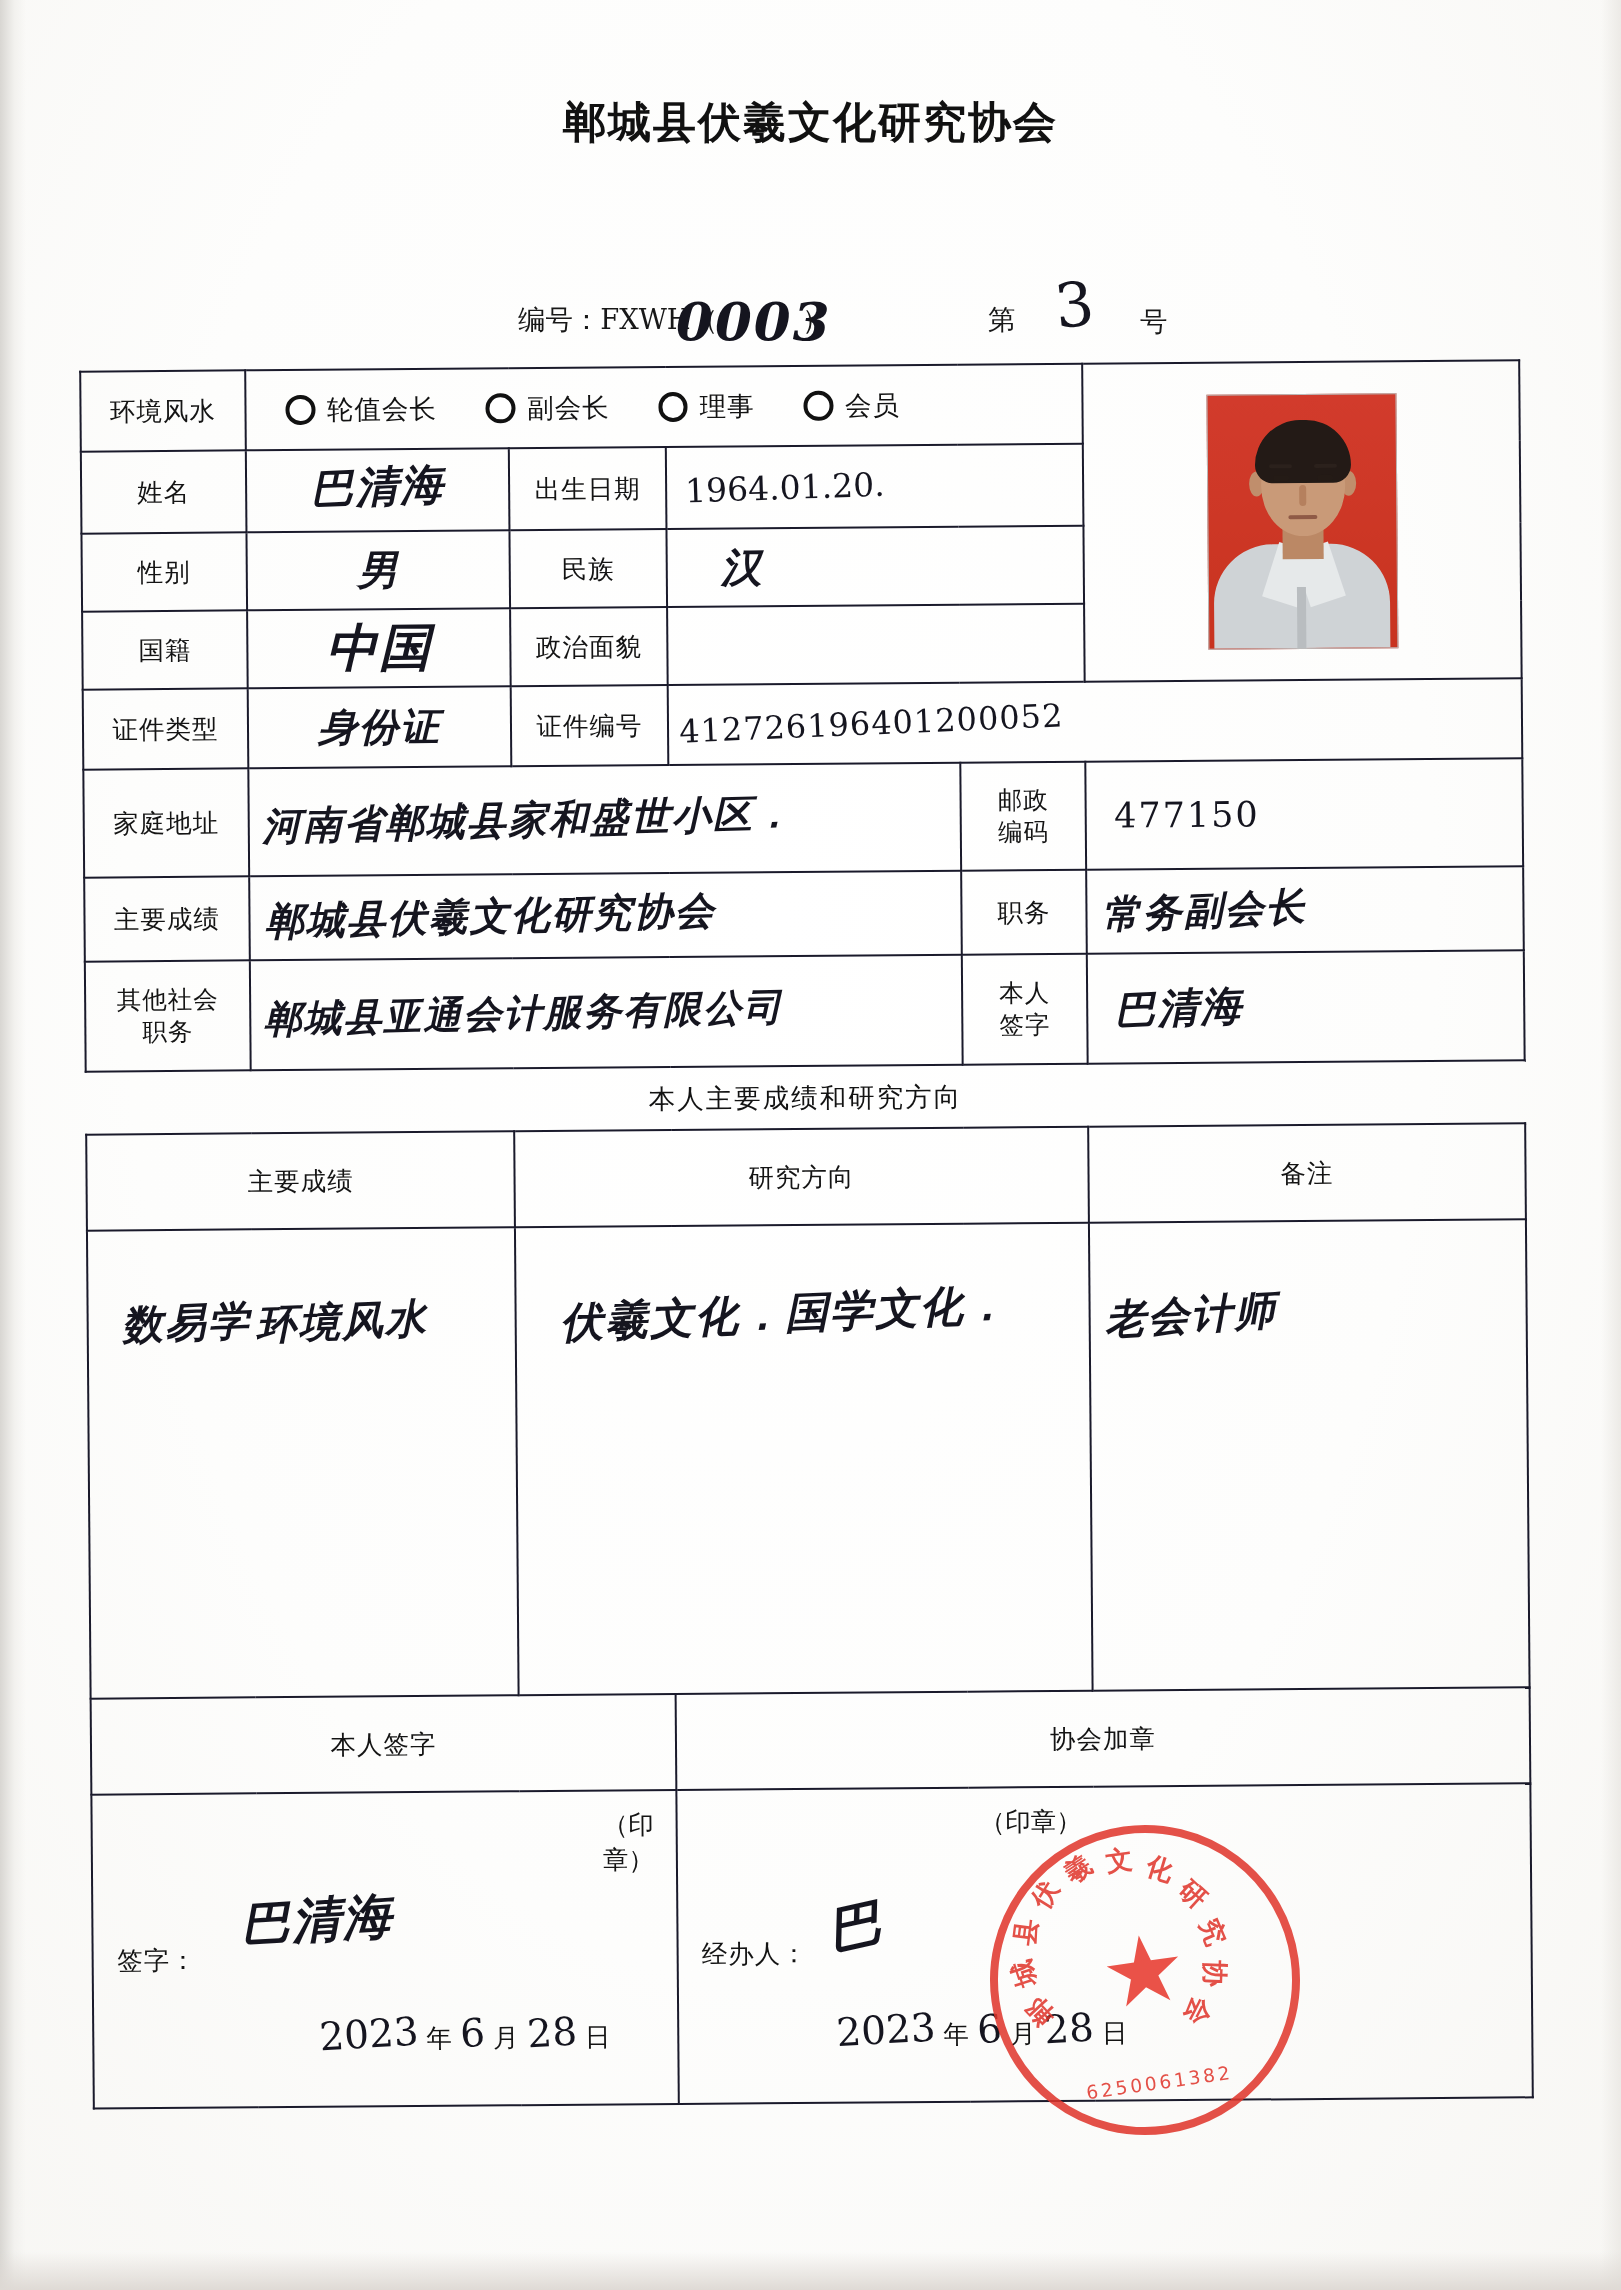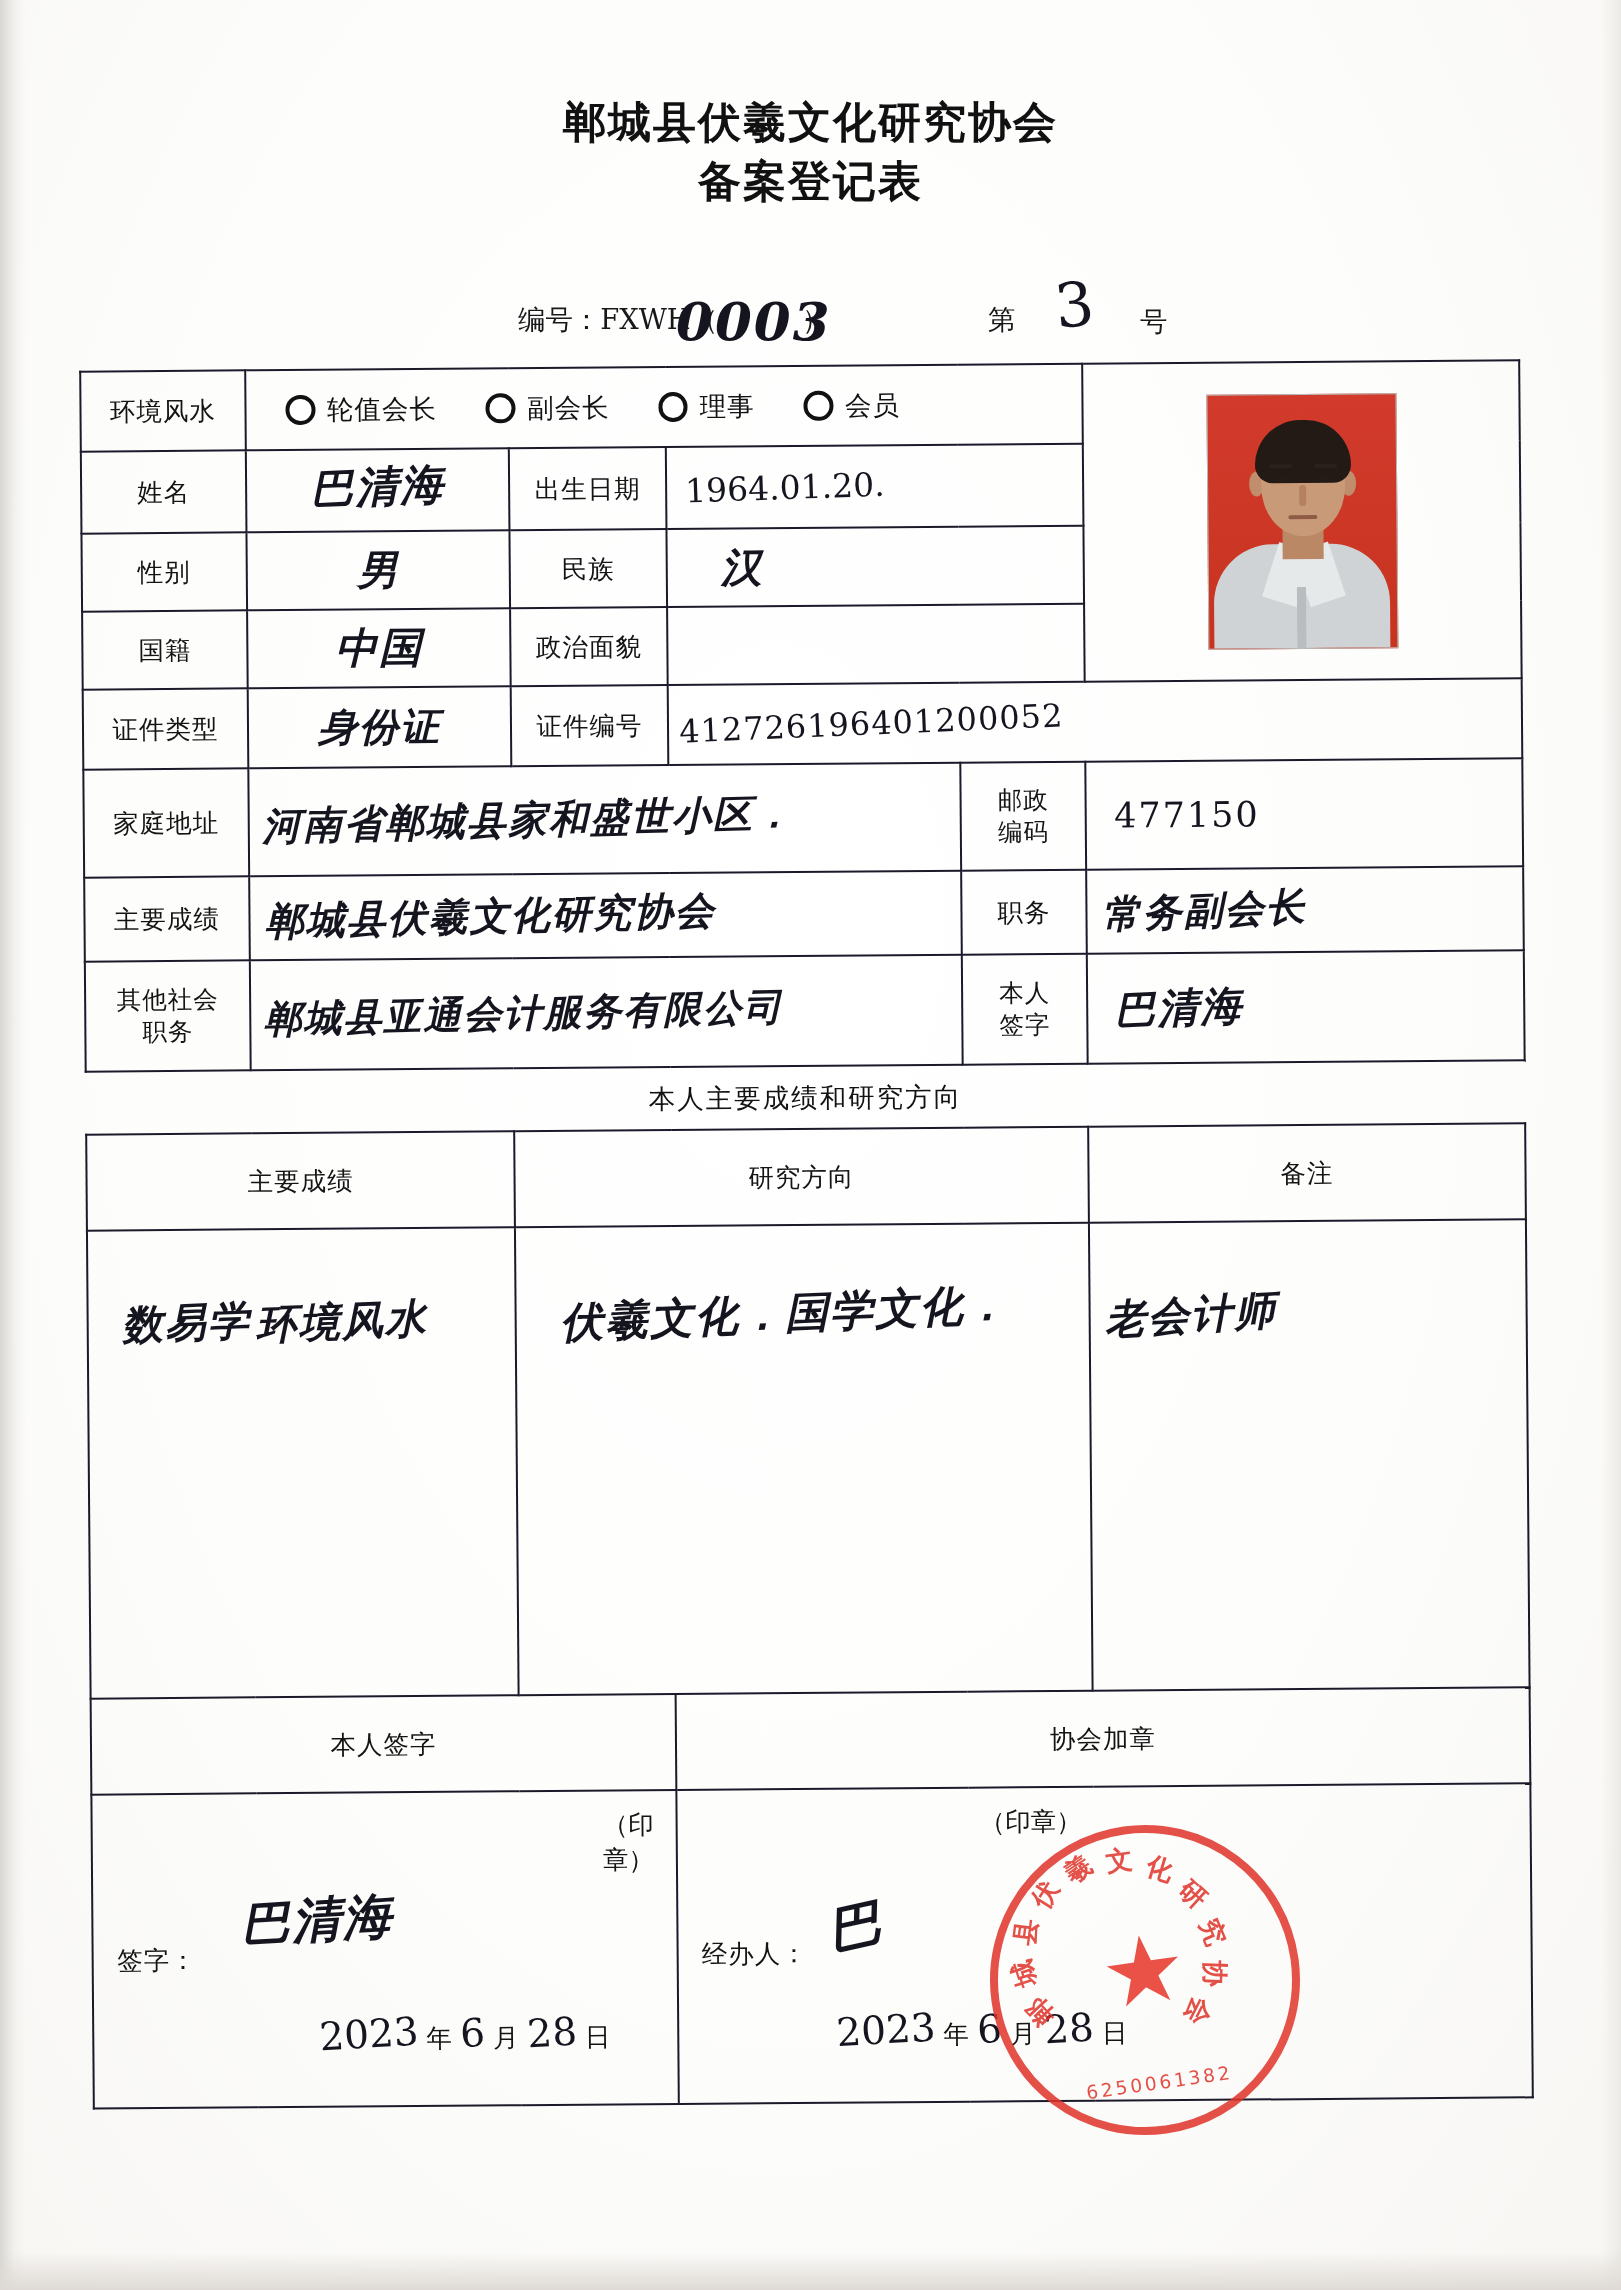--- a/index.html
+++ b/index.html
@@ -164,21 +164,20 @@
 </head>
 <body>
 
 <div id="page">
   <div class="edge-left"></div>
   <div class="edge-right"></div>
   <div class="edge-bottom"></div>
 
   <div class="title-wrap">
     <div class="title-l1">郸城县伏羲文化研究协会</div>
-    <div class="title-l2">备案登记表</div>
   </div>
 
   <div class="numline">
     <div class="nl-inner">
       <span class="lbl-bh">编号：FXWH（</span>
       <span class="hw hw-cursive hw-num-paren">0003</span>
       <span class="lbl-bh" style="left:802px;">）</span>
       <span class="lbl-di">第</span>
       <span class="hw hw-serial">3</span>
       <span class="lbl-hao">号</span>
@@ -270,21 +269,21 @@
         <td colspan="2" style="text-align:left;padding-left:53px">
           <span class="hw hw-cursive" style="font-size:41px;">汉</span>
         </td>
       </tr>
 
       <tr>
         <td style="height:76px">
           <span class="lab">国籍</span>
         </td>
         <td>
-          <span class="hw hw-cursive" style="font-size:42px;">中国</span>
+          <span class="hw hw-cursive" style="font-size:51px;">中国</span>
         </td>
         <td>
           <span class="lab">政治面貌</span>
         </td>
         <td colspan="2">
           <span class="hw" style="font-size:33px;"></span>
         </td>
       </tr>
 
       <tr>

